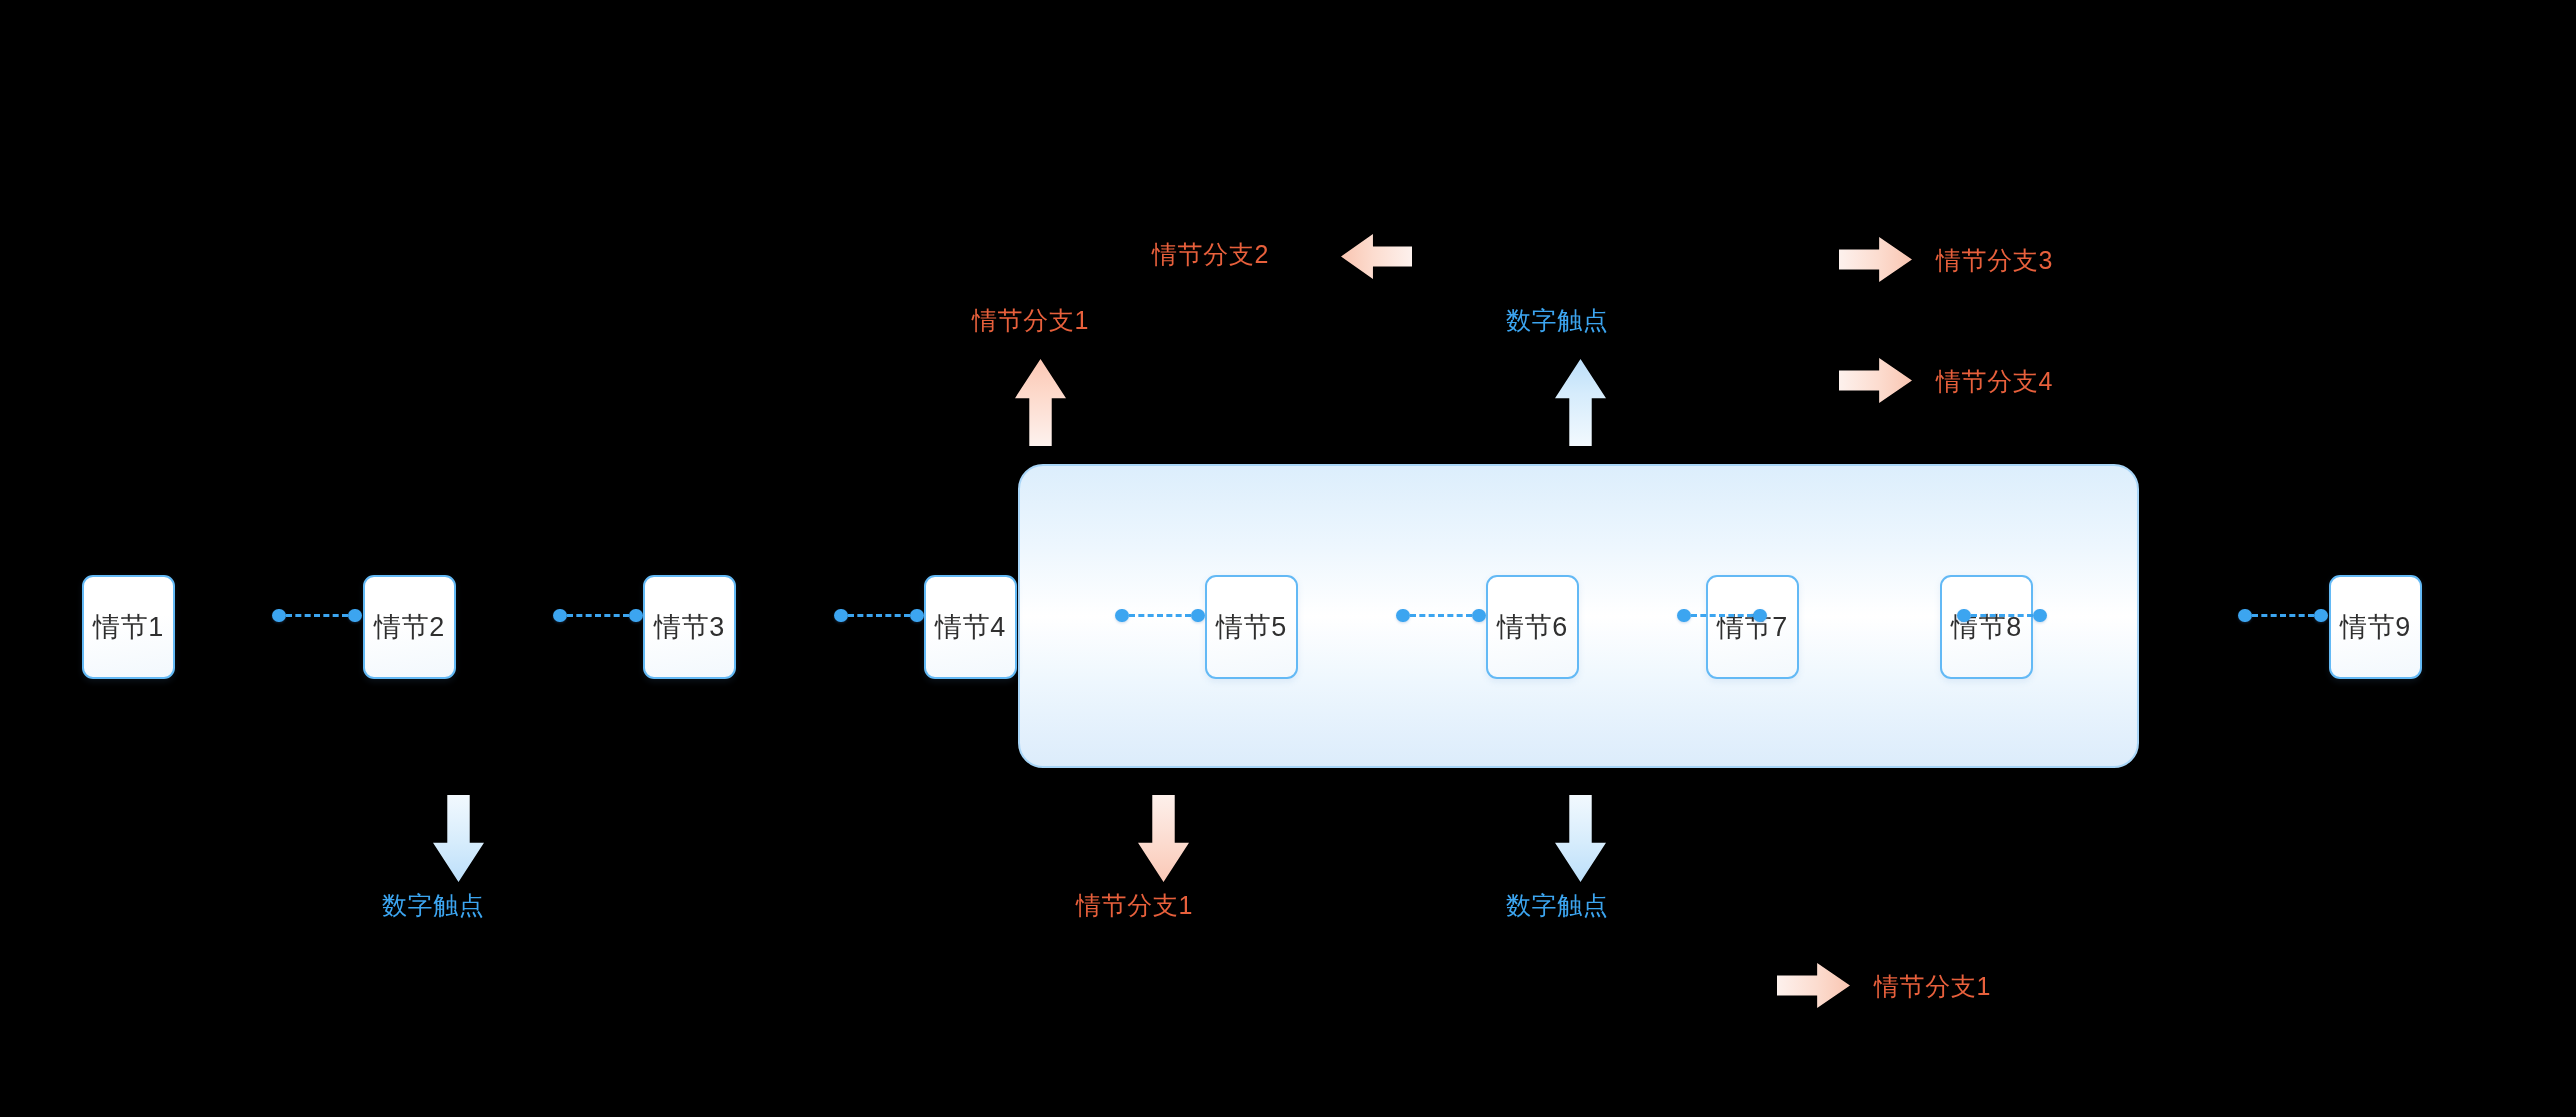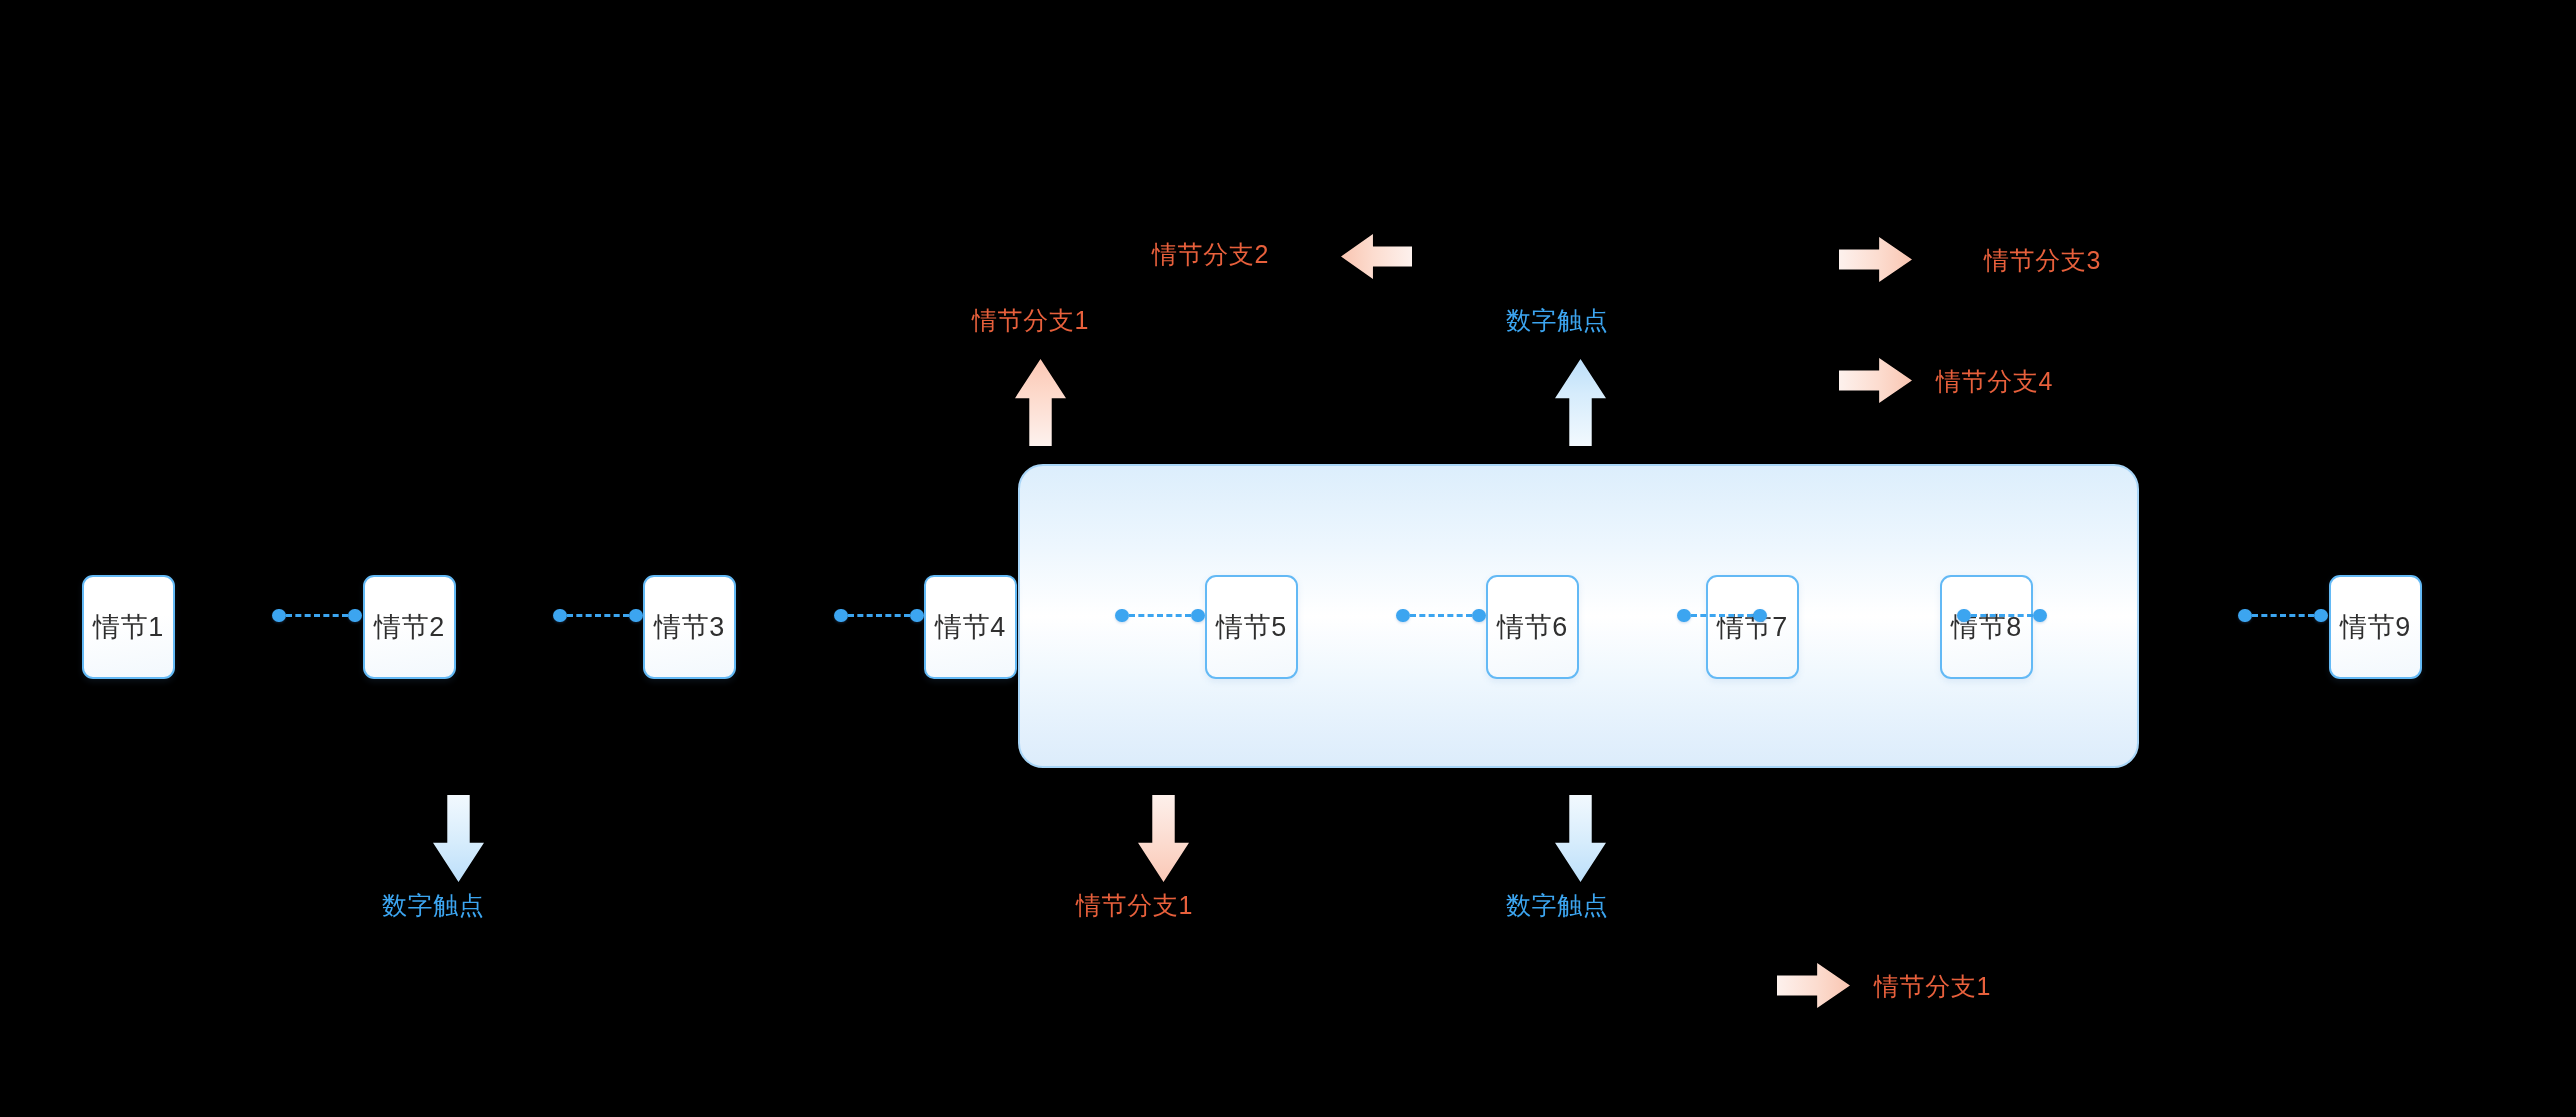--- a/index.html
+++ b/index.html
@@ -132,37 +132,37 @@
   <div class="ann-label ann-orange" style="left:1152px; top:238px;">情节分支2</div>
   <div class="arrow arrow-left arrow-pink-left" style="left:1341px; top:234px; width:71px; height:45px;"></div>
 
   <div class="ann-label ann-orange" style="left:972px; top:304px;">情节分支1</div>
   <div class="arrow arrow-up arrow-pink-up" style="left:1015px; top:359px; width:51px; height:87px;"></div>
 
   <div class="ann-label ann-blue" style="left:1506px; top:304px;">数字触点</div>
   <div class="arrow arrow-up arrow-blue-up" style="left:1555px; top:359px; width:51px; height:87px;"></div>
 
   <div class="arrow arrow-right arrow-pink-right" style="left:1839px; top:237px; width:73px; height:45px;"></div>
-  <div class="ann-label ann-orange" style="left:1984px; top:244px;">情节分支3</div>
+  <div class="ann-label ann-orange" style="left:1936px; top:244px;">情节分支3</div>
 
   <div class="arrow arrow-right arrow-pink-right" style="left:1839px; top:358px; width:73px; height:45px;"></div>
   <div class="ann-label ann-orange" style="left:1936px; top:365px;">情节分支4</div>
 
   <div class="node-row">
 
     <div class="node" style="left:82px;">
       <span class="node-label">情节1</span>
     </div>
     <div class="node" style="left:363px;">
       <span class="node-label">情节2</span>
     </div>
     <div class="node" style="left:643px;">
       <span class="node-label">情节3</span>
     </div>
-    <div class="node" style="left:924px;border-radius:10px;">
+    <div class="node" style="left:924px;">
       <span class="node-label">情节4</span>
     </div>
     <div class="node" style="left:1205px;">
       <span class="node-label">情节5</span>
     </div>
     <div class="node" style="left:1486px;">
       <span class="node-label">情节6</span>
     </div>
     <div class="node" style="left:1706px;">
       <span class="node-label">情节7</span>

